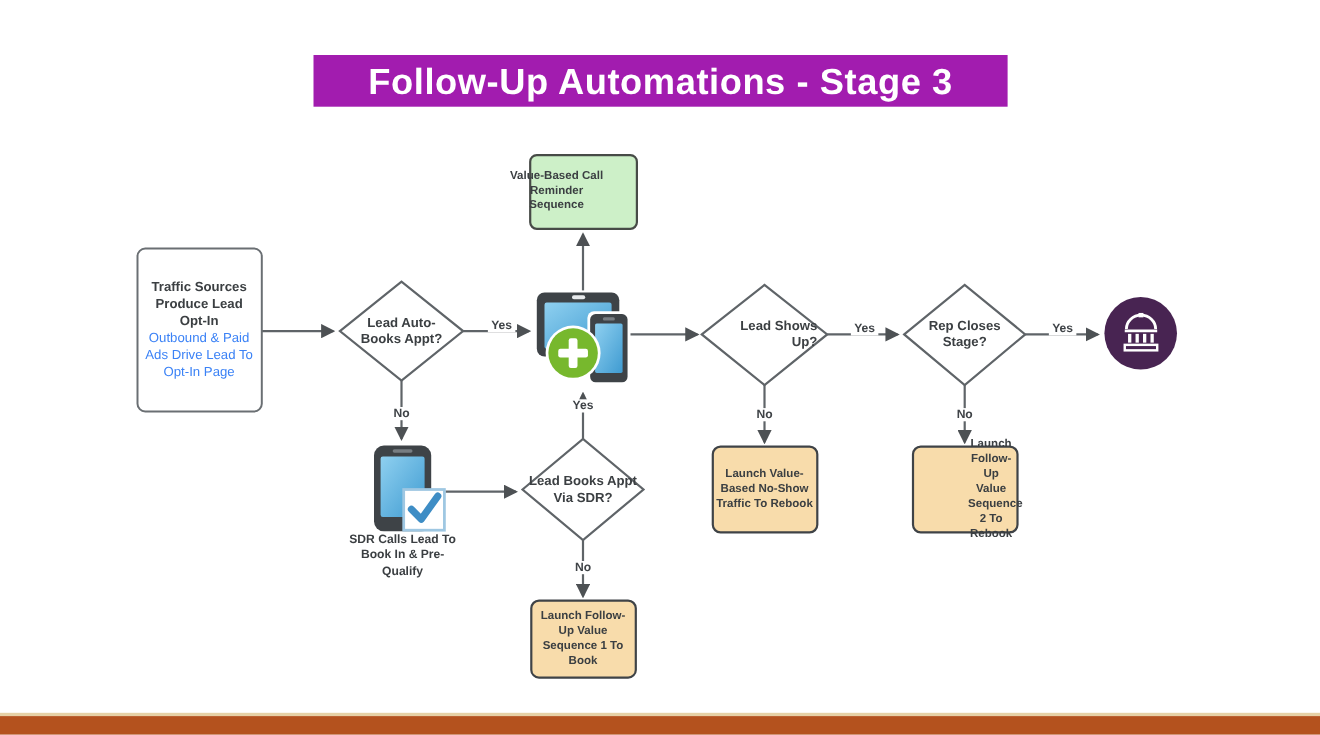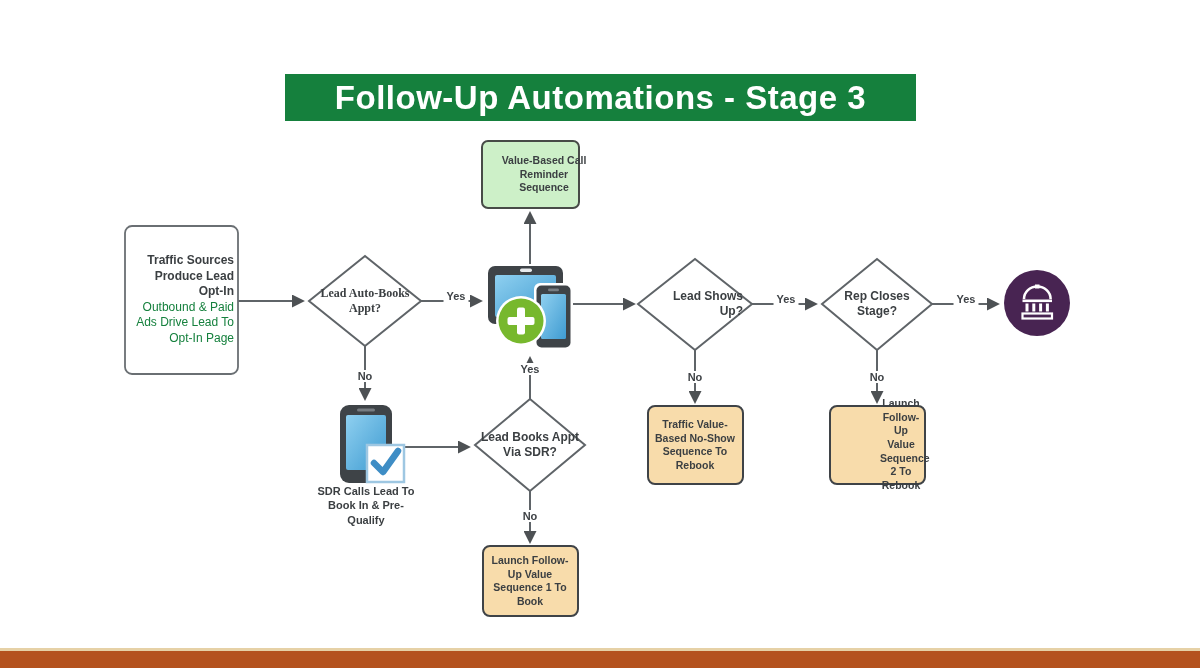--- a/index.html
+++ b/index.html
@@ -3,38 +3,38 @@
 <meta charset="utf-8">
 <style>
   * { margin: 0; padding: 0; box-sizing: border-box; }
   html, body { width: 1200px; height: 668px; background: #ffffff; overflow: hidden; }
   body { font-family: "Liberation Sans", sans-serif; position: relative; }
 
   .stage { position: absolute; left: 0; top: 0; width: 1200px; height: 668px; background: #ffffff; }
 
   .title-banner {
     position: absolute; left: 285px; top: 50px; width: 631px; height: 47px;
-    background: #15803d; color: #ffffff; font-weight: bold; font-size: 33px;
+    background: #a21caf; color: #ffffff; font-weight: bold; font-size: 33px;
     display: flex; align-items: center; justify-content: center;
-    letter-spacing: 0.5px; white-space: nowrap; margin-top: 24px;
+    letter-spacing: 0.5px; white-space: nowrap;
   }
 
   .footer-line { position: absolute; left: 0; bottom: 17px; width: 1200px; height: 3px; background: #e6d1a6; }
   .footer-bar  { position: absolute; left: 0; bottom: 0; width: 1200px; height: 17px; background: #b4521e; }
 
   svg.diagram { position: absolute; left: 0; top: 0; width: 1200px; height: 668px; }
 
   .node-text {
     position: absolute; transform: translate(-50%, -50%);
     text-align: center; color: #3b3f42; font-weight: bold; line-height: 1.25;
   }
   .diamond-text { font-size: 12px; width: 96px; }
   .box-text { font-size: 10.5px; width: 90px; line-height: 1.3; }
   .start-text { font-size: 12px; width: 106px; line-height: 1.3; }
-  .start-text .body { font-weight: normal; color: #15803d; }
+  .start-text .body { font-weight: normal; color: #3b82f6; }
   .icon-caption { font-size: 11px; width: 112px; line-height: 1.3; }
 
   .edge-label {
     position: absolute; transform: translate(-50%, -50%);
     background: #ffffff; padding: 0 3px; color: #3f4347;
     font-size: 11px; font-weight: bold; text-align: right;
   }
 </style>
 </head>
 <body>
@@ -110,38 +110,38 @@
       <path d="M 1024 299 A 13.3 12.5 0 0 1 1050.6 299" fill="none" stroke="#ffffff" stroke-width="2.6"></path>
       <line x1="1022.5" y1="300.8" x2="1052" y2="300.8" stroke="#ffffff" stroke-width="2.6"></line>
       <line x1="1027" y1="303.5" x2="1027" y2="311.5" stroke="#ffffff" stroke-width="3"></line>
       <line x1="1033.8" y1="303.5" x2="1033.8" y2="311.5" stroke="#ffffff" stroke-width="3"></line>
       <line x1="1040.6" y1="303.5" x2="1040.6" y2="311.5" stroke="#ffffff" stroke-width="3"></line>
       <line x1="1047.4" y1="303.5" x2="1047.4" y2="311.5" stroke="#ffffff" stroke-width="3"></line>
       <rect x="1022.5" y="313.5" width="29.5" height="5" fill="none" stroke="#ffffff" stroke-width="2.2"></rect>
     </g>
   </svg>
 
-  <div class="node-text start-text" style="left:181px; top:300px;text-align:right;">
+  <div class="node-text start-text" style="left:181px; top:300px;">
     <div>Traffic Sources Produce Lead Opt-In</div>
     <div class="body">Outbound &amp; Paid Ads Drive Lead To Opt-In Page</div>
   </div>
 
-  <div class="node-text diamond-text" style="left:365px; top:301px;font-family:Liberation Serif, serif;">Lead Auto-Books Appt?</div>
+  <div class="node-text diamond-text" style="left:365px; top:301px;">Lead Auto-Books Appt?</div>
 
-  <div class="node-text box-text" style="left:544px; top:174px;">Value-Based Call Reminder Sequence</div>
+  <div class="node-text box-text" style="left:506px; top:174px;">Value-Based Call Reminder Sequence</div>
 
   <div class="node-text icon-caption" style="left:366px; top:505px;">SDR Calls Lead To Book In &amp; Pre-Qualify</div>
 
   <div class="node-text diamond-text" style="left:530px; top:445px; width:104px;">Lead Books Appt Via SDR?</div>
 
   <div class="node-text box-text" style="left:530px; top:581px;">Launch Follow-Up Value Sequence 1 To Book</div>
 
   <div class="node-text diamond-text" style="left:695px; top:304px;text-align:right;">Lead Shows Up?</div>
 
-  <div class="node-text box-text" style="left:695px; top:445px;">Traffic Value-Based No-Show Sequence To Rebook</div>
+  <div class="node-text box-text" style="left:695px; top:445px;">Launch Value-Based No-Show Traffic To Rebook</div>
 
   <div class="node-text diamond-text" style="left:877px; top:304px;">Rep Closes Stage?</div>
 
   <div class="node-text box-text" style="left:877px; top:445px;padding-left:48px;">Launch Follow-Up Value Sequence 2 To Rebook</div>
 
   <div class="edge-label" style="left:456px; top:296px;">Yes</div>
   <div class="edge-label" style="left:365px; top:376px;">No</div>
   <div class="edge-label" style="left:530px; top:369px;">Yes</div>
   <div class="edge-label" style="left:530px; top:516px;">No</div>
   <div class="edge-label" style="left:786px; top:299px;">Yes</div>

